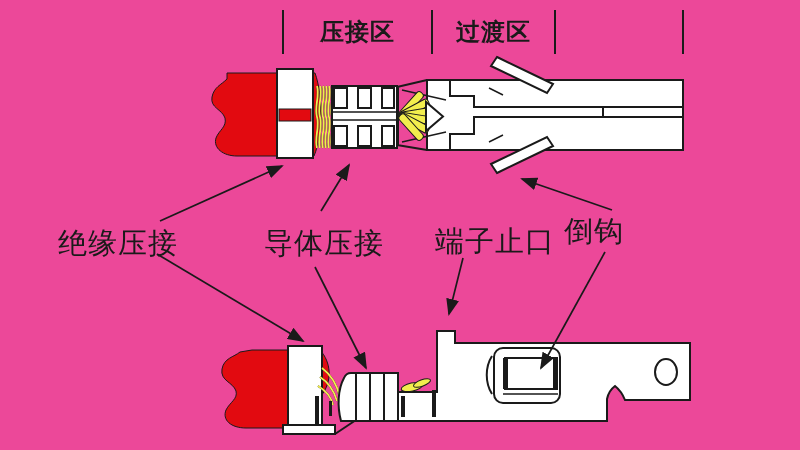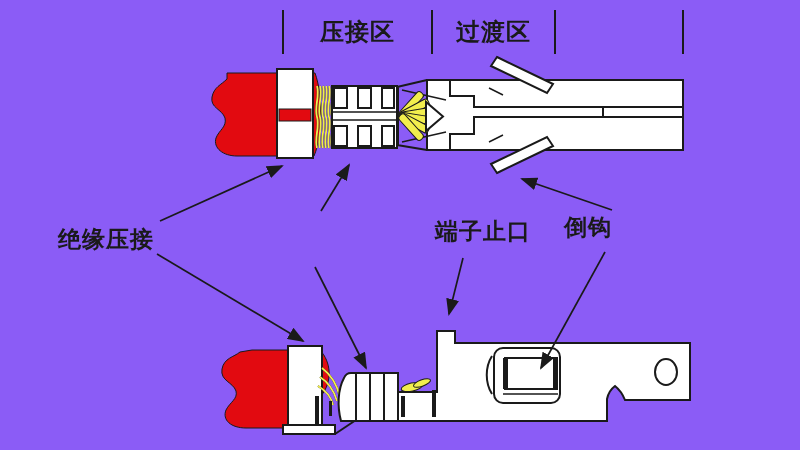--- a/index.html
+++ b/index.html
@@ -1,22 +1,22 @@
 <!DOCTYPE html>
 <html><head>
 <meta charset="utf-8">
 <style>
   html,body{margin:0;padding:0;}
   body{width:800px;height:450px;background:#ffffff;overflow:hidden;
        font-family:"DejaVu Sans",sans-serif;}
-  #canvas{position:relative;width:800px;height:450px;background:#8b5cf6;}
+  #canvas{position:relative;width:800px;height:450px;background:#ec4899;}
   #diagram-svg{position:absolute;left:0;top:0;}
   .zone-label{position:absolute;top:17px;height:30px;line-height:30px;
        text-align:center;font-size:24px;font-weight:bold;color:#1a1a1a;letter-spacing:1px;}
-  .callout-label{position:absolute;font-size:23px;font-weight:bold;color:#1a1a1a;
+  .callout-label{position:absolute;font-size:29px;font-weight:normal;color:#1a1a1a;
        white-space:nowrap;letter-spacing:1px;}
   
   .ol{fill:#ffffff;stroke:#1a1a1a;stroke-width:2;}
   .ln{fill:none;stroke:#1a1a1a;stroke-width:2;}
   .thin{stroke-width:1.5;}
   .red-f{fill:#e20a10;stroke:#1a1a1a;stroke-width:1;}
   .yel-f{fill:#f2ee4d;}
   .yel-s{stroke:#f2ee4d;fill:none;}
   .blk{fill:#1a1a1a;stroke:none;}
   .arrow{fill:none;stroke:#1a1a1a;stroke-width:1.7;}
@@ -183,15 +183,16 @@
       <line x1="463" y1="258" x2="449" y2="314" marker-end="url(#ah)"></line>
       <line x1="612" y1="210" x2="522" y2="179" marker-end="url(#ah)"></line>
       <line x1="605" y1="252" x2="541" y2="368" marker-end="url(#ah)"></line>
     </g>
   </svg>
 
   <div class="zone-label" style="left:283px;width:149px;">压接区</div>
   <div class="zone-label" style="left:432px;width:123px;">过渡区</div>
 
   <div class="callout-label" style="left:58px;top:224px;">绝缘压接</div>
-  <div class="callout-label" style="left:435px;top:216px;">端子止口</div>
+  <div class="callout-label" style="left:264px;top:224px;">导体压接</div>
+  <div class="callout-label" style="left:435px;top:222px;">端子止口</div>
   <div class="callout-label" style="left:564px;top:212px;">倒钩</div>
 </div>
 
 </body></html>

